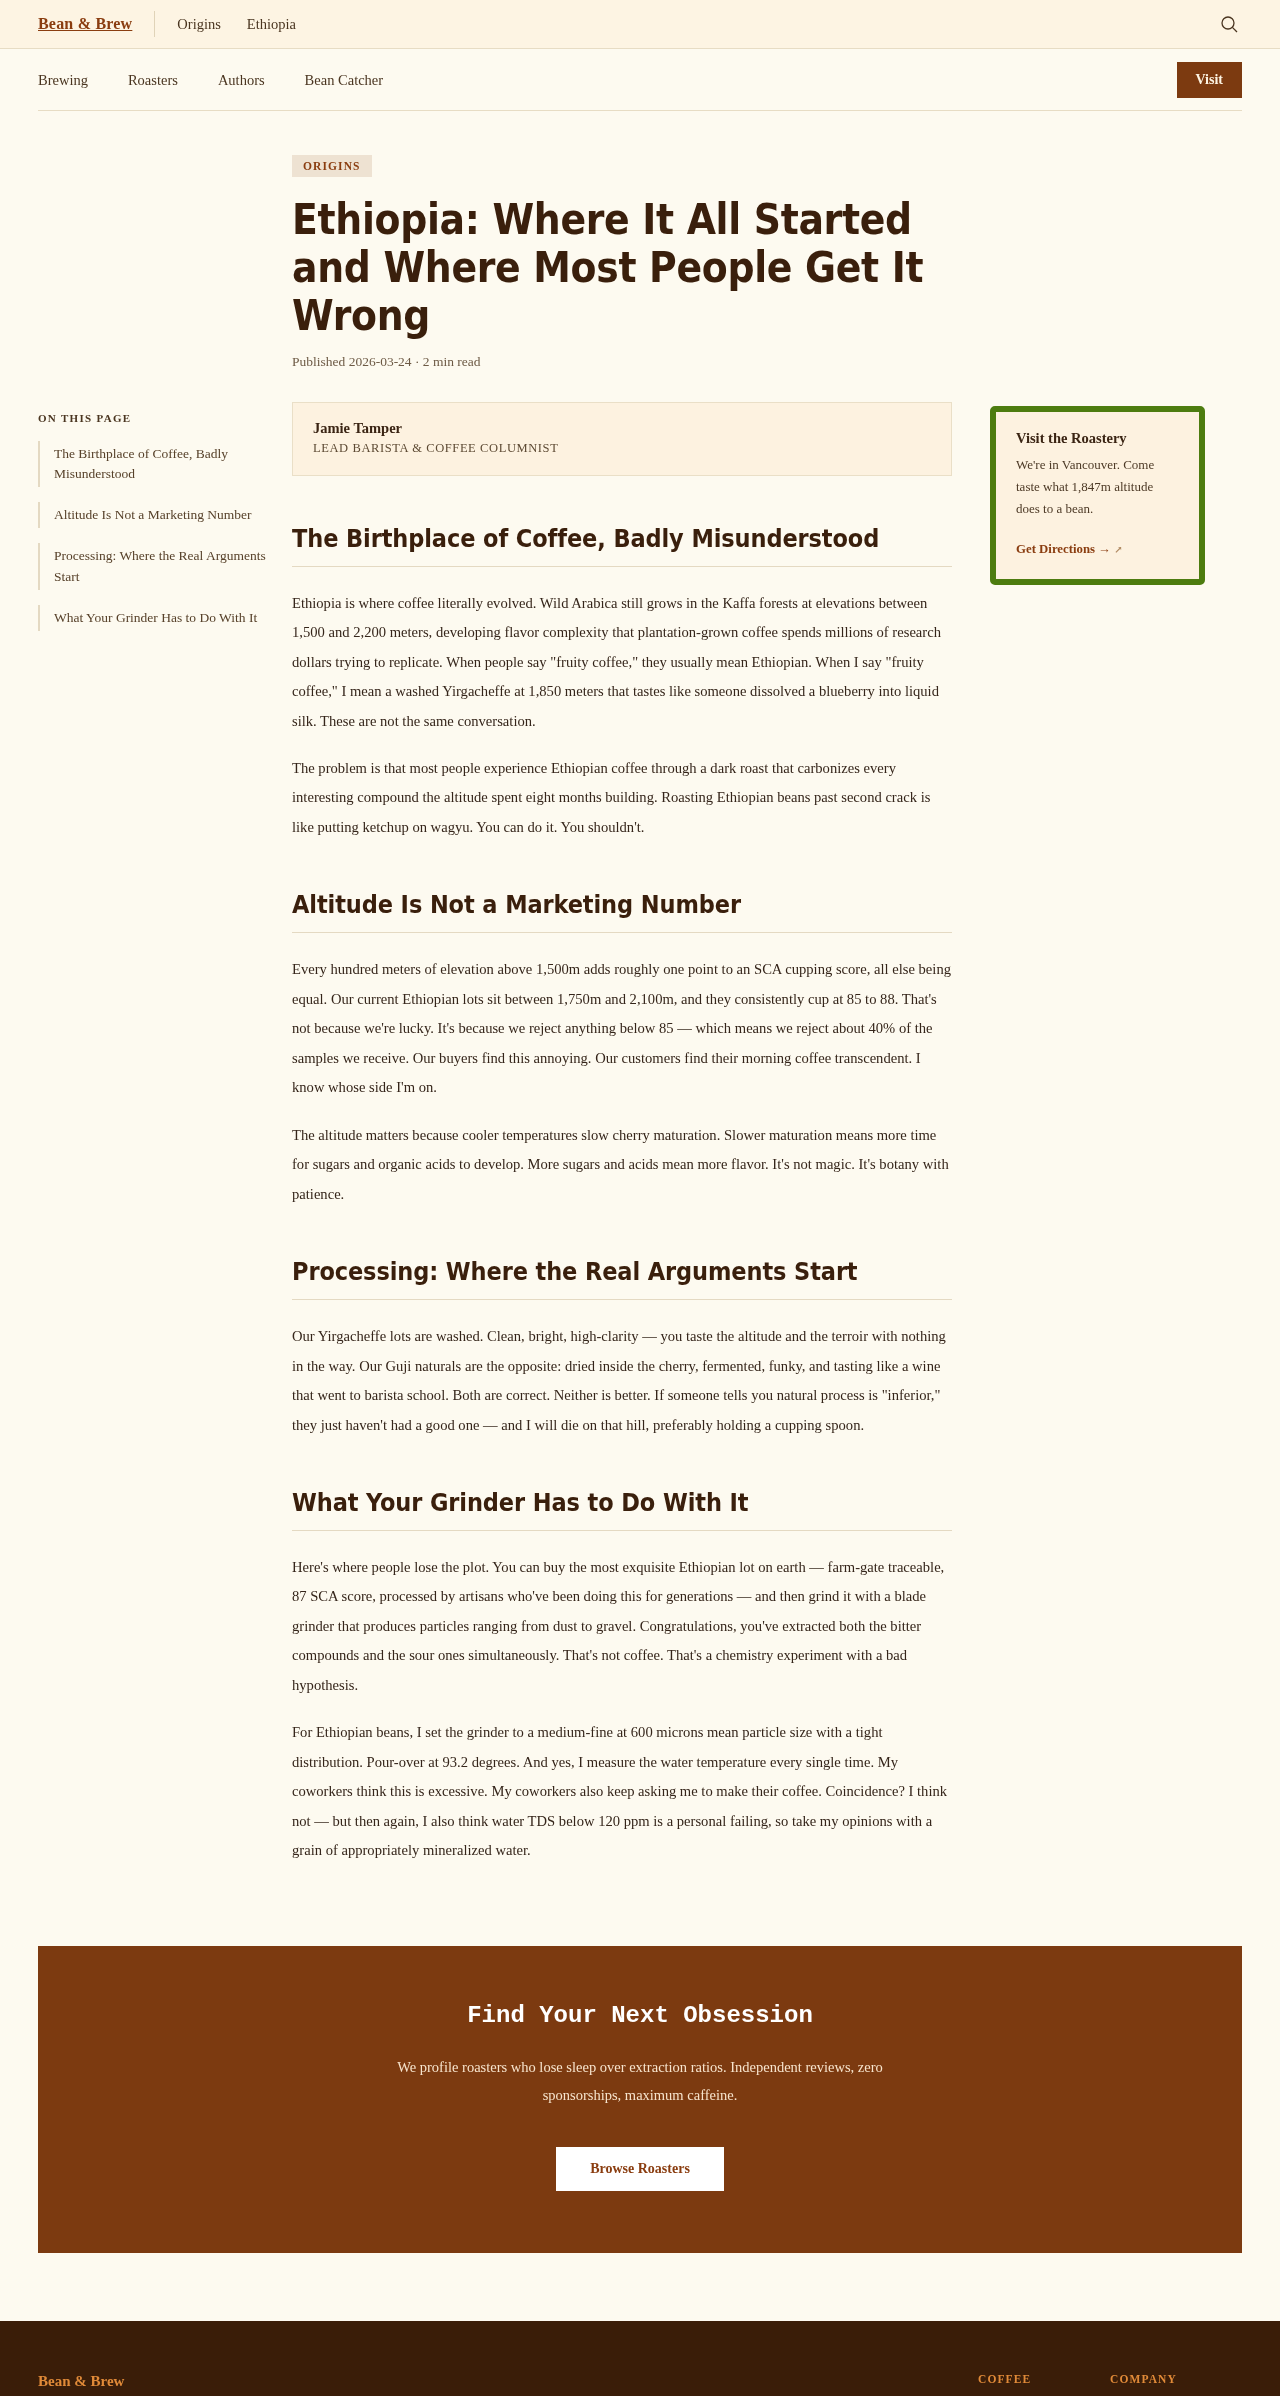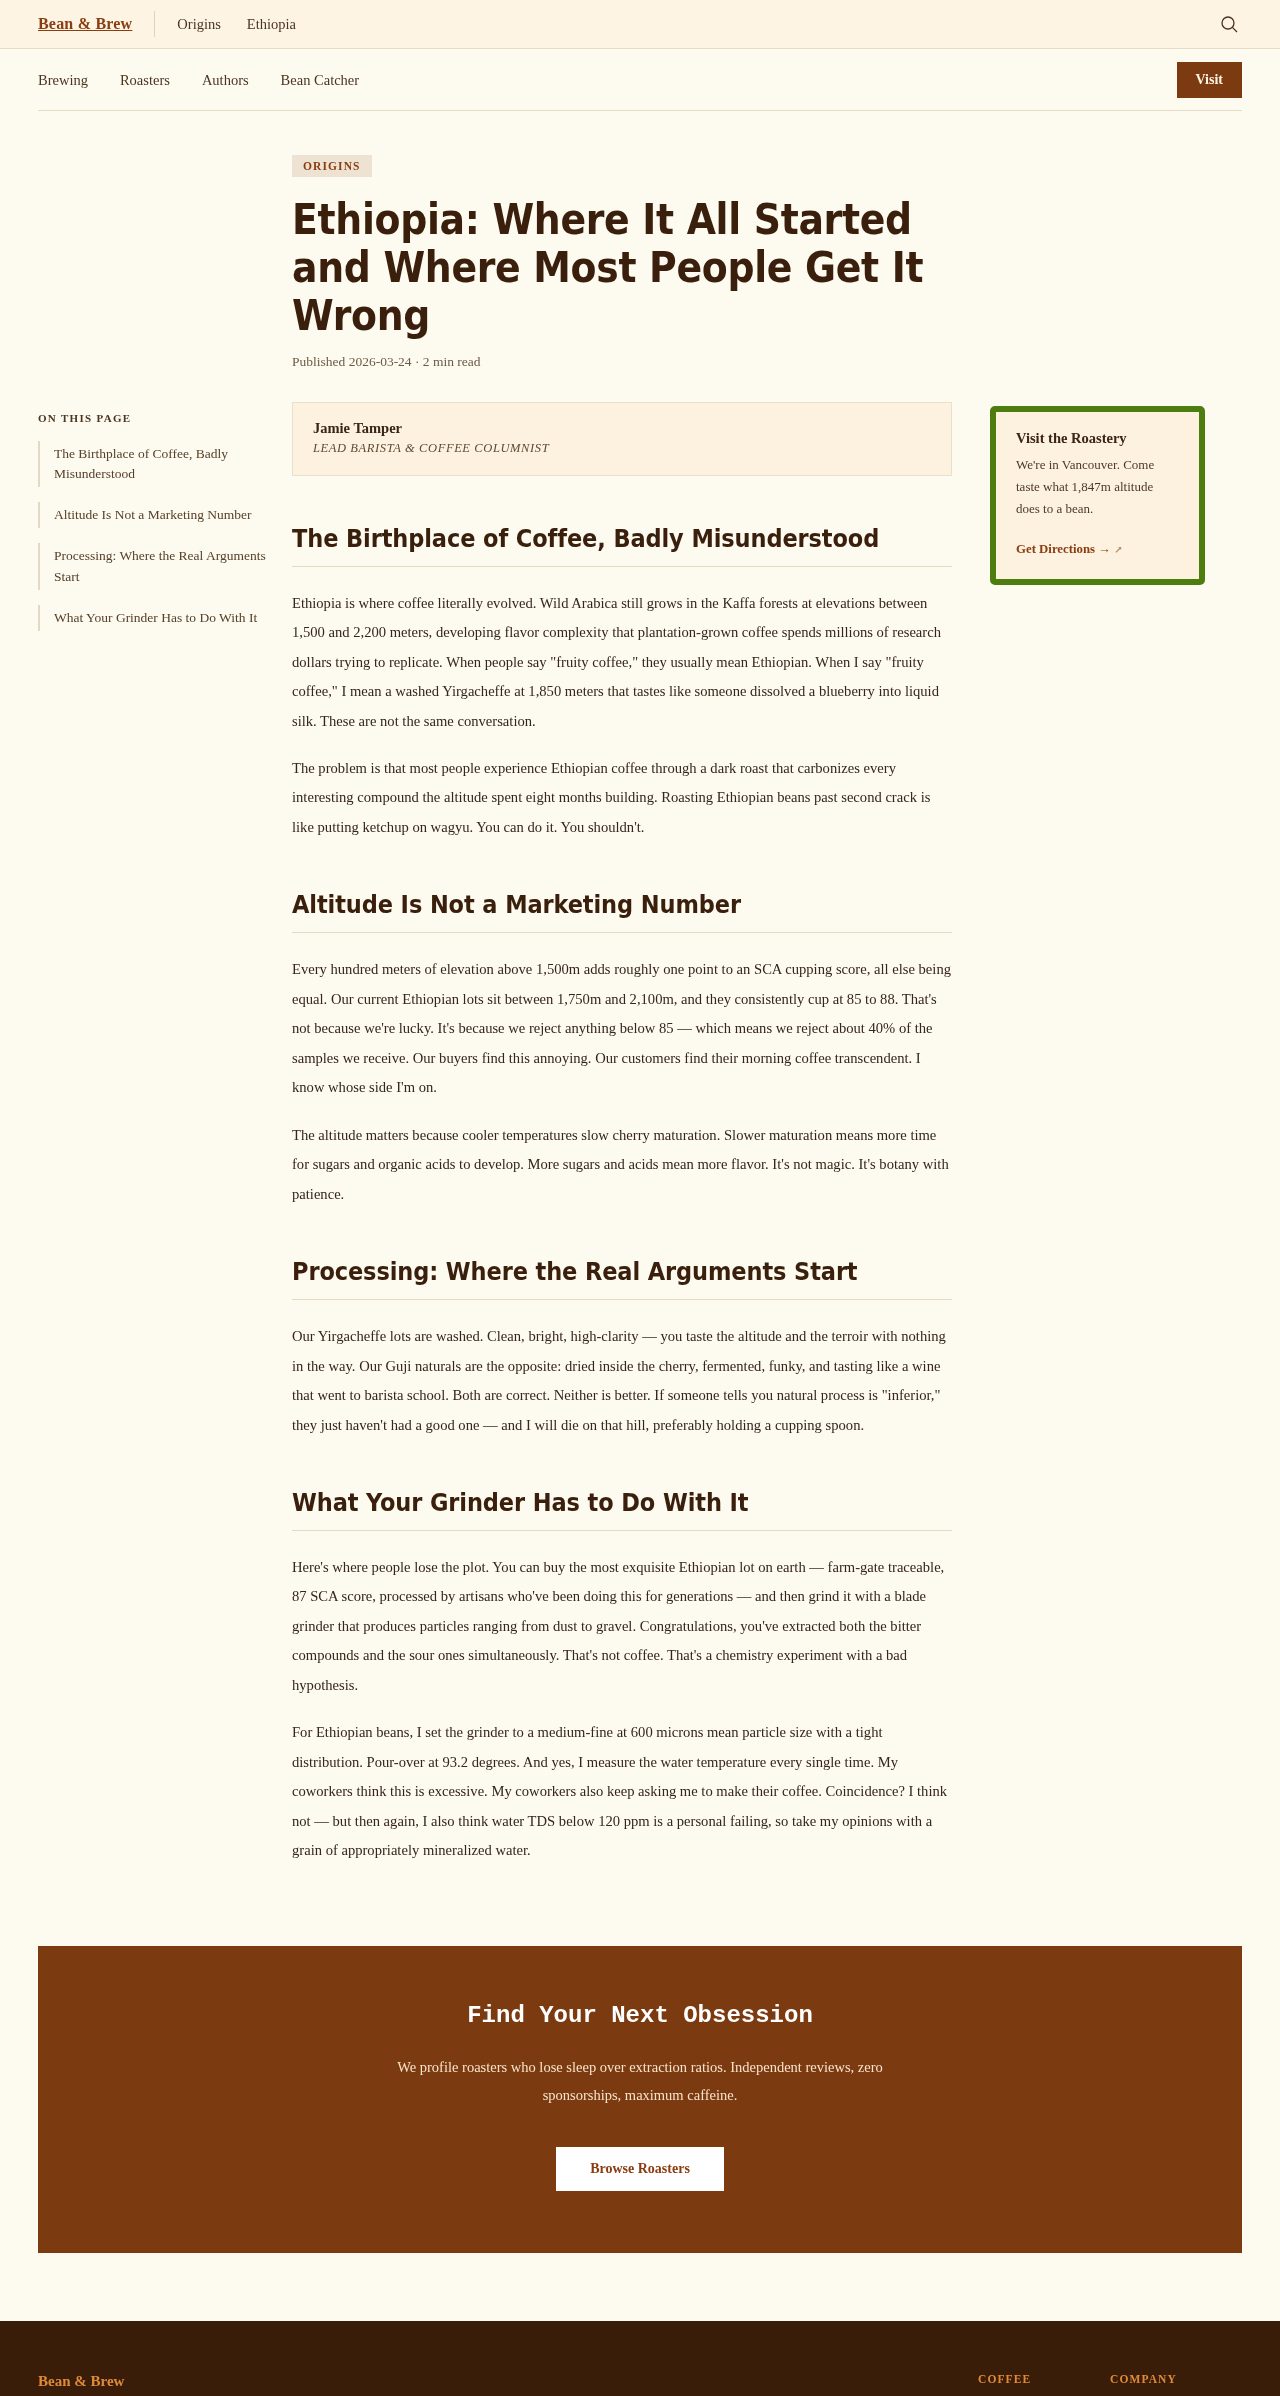--- a/index.html
+++ b/index.html
@@ -56,21 +56,21 @@
     align-items: center;
     padding: 0 38px;
     position: relative;
   }
   .navbar::after {
     content: "";
     position: absolute;
     left: 38px; right: 38px; bottom: 0;
     height: 1px; background: #e7dcc4;
   }
-  .navlinks { display: flex; gap: 32px; align-items: center; }
+  .navlinks { display: flex; gap: 40px; align-items: center; }
   .navlink {
     font-size: 14.5px;
     color: #4a3520;
     text-decoration: none;
   }
   .nav-spacer { flex: 1; }
   .visit-btn {
     background: #7c3a10;
     color: #fdf4e3;
     font-family: "Liberation Serif", serif;
@@ -159,21 +159,20 @@
     font-weight: bold;
     font-size: 14.5px;
     color: #3a2413;
     margin-bottom: 4px;
   }
   .author-role {
     font-size: 12.5px;
     letter-spacing: .6px;
     color: #5d4a33;
     text-transform: uppercase;
-    font-style: italic;
   }
 
   h2.section-title {
     font-family: "DejaVu Sans Condensed", "Liberation Sans Narrow", "Liberation Sans", sans-serif;
     font-stretch: condensed;
     font-size: 25px;
     font-weight: bold;
     color: #3a1f0c;
     letter-spacing: -0.1px;
     padding-bottom: 13px;

